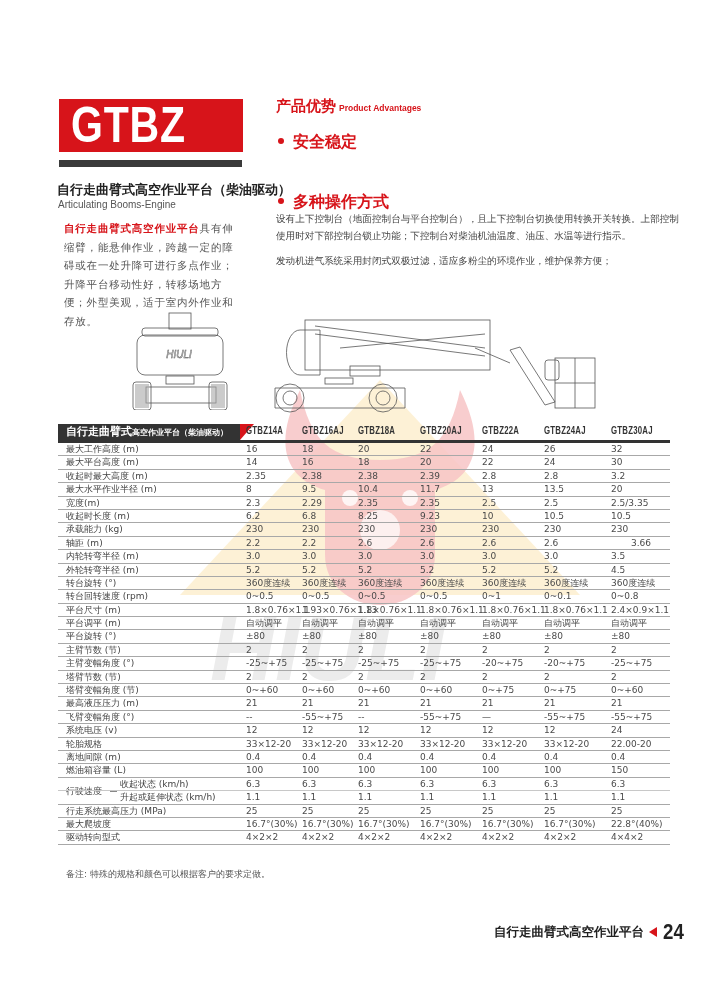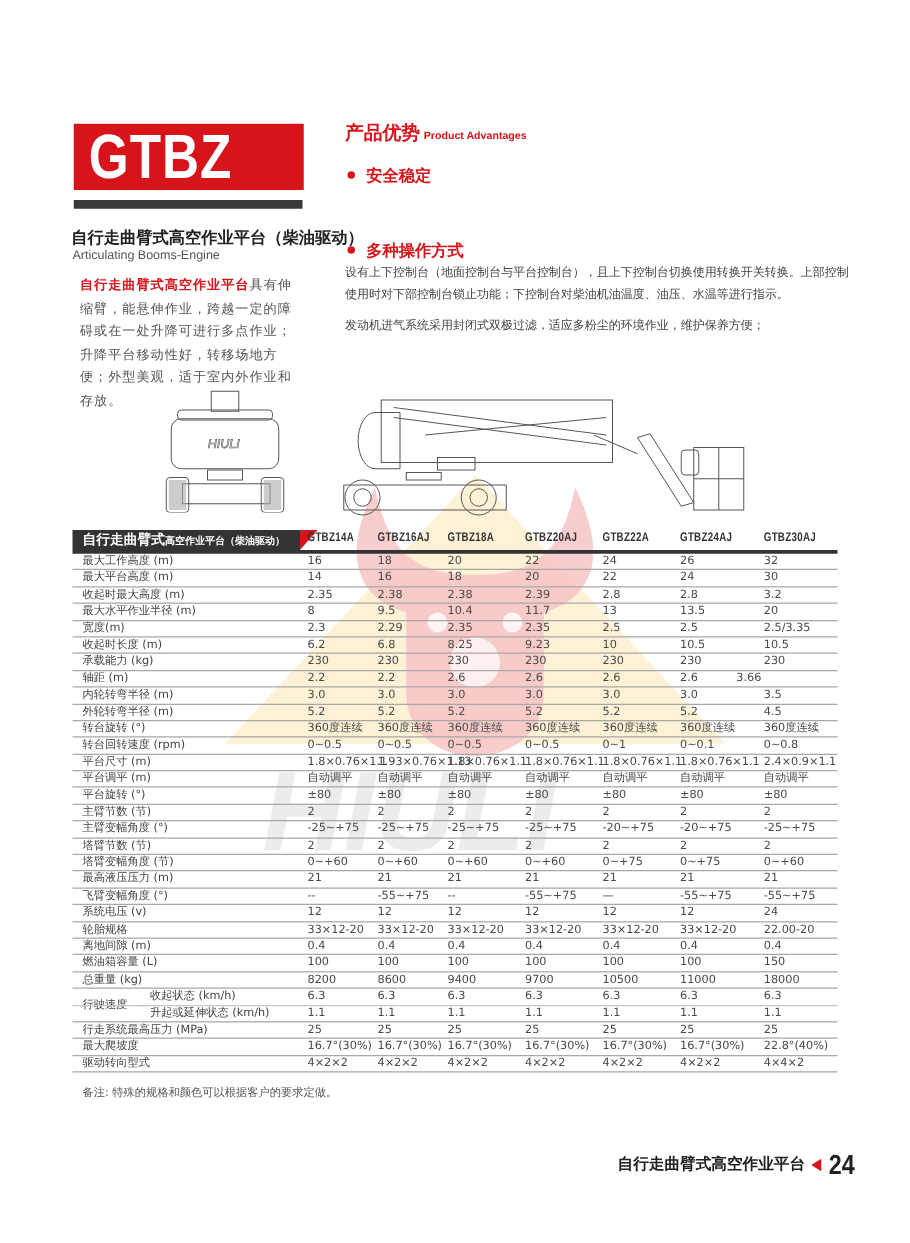--- a/index.html
+++ b/index.html
@@ -18,21 +18,21 @@
   .logo-bar { left: 59px; top: 160px; width: 183px; height: 7px; background: #3a3a3a; }
   .prod-title { left: 57px; top: 181px; font-size: 13px; font-weight: bold; color: #222; white-space: nowrap; }
   .prod-sub { left: 58px; top: 199px; font-size: 10px; color: #555; font-family: "Liberation Sans", sans-serif; }
   .desc { left: 64px; top: 219px; width: 178px; font-size: 10.5px; line-height: 18.6px; color: #555; letter-spacing: 0.8px; }
   .desc .hl { color: #d7141a; font-weight: bold; }
 
   
   .adv-title { left: 276px; top: 97px; color: #d7141a; font-weight: bold; font-size: 15px; white-space: nowrap; }
   .adv-title small { font-size: 8.5px; font-family: "Liberation Sans", sans-serif; margin-left: 3px; }
   .adv-item { left: 276px; width: 410px; }
-  .adv-item h3 { margin: 0; color: #d7141a; font-size: 13px; font-weight: bold; line-height: 18px; }
+  .adv-item h3 { margin: 0; color: #d7141a; font-size: 16px; font-weight: bold; line-height: 18px; }
   .adv-item h3 .dot { display: inline-block; width: 6px; height: 6px; border-radius: 50%; background: #d7141a;
     vertical-align: middle; margin: 0 9px 3px 2px; }
   .adv-item p { margin: 0; font-size: 9.6px; line-height: 16.5px; color: #444; }
 
   
   .drawing { position: absolute; }
 
   
   .wm { position: absolute; pointer-events: none; }
 
@@ -213,21 +213,21 @@
         <span class="val" style="left: 553px;">230</span>
       </div>
       <div class="trow">
         <span class="lbl">轴距 (m)</span>
         <span class="val" style="left: 188px;">2.2</span>
         <span class="val" style="left: 244px;">2.2</span>
         <span class="val" style="left: 300px;">2.6</span>
         <span class="val" style="left: 362px;">2.6</span>
         <span class="val" style="left: 424px;">2.6</span>
         <span class="val" style="left: 486px;">2.6</span>
-        <span class="val" style="left: 531px; text-align: right;">3.66</span>
+        <span class="val" style="left: 573px; text-align: right;">3.66</span>
       </div>
       <div class="trow">
         <span class="lbl">内轮转弯半径 (m)</span>
         <span class="val" style="left: 188px;">3.0</span>
         <span class="val" style="left: 244px;">3.0</span>
         <span class="val" style="left: 300px;">3.0</span>
         <span class="val" style="left: 362px;">3.0</span>
         <span class="val" style="left: 424px;">3.0</span>
         <span class="val" style="left: 486px;">3.0</span>
         <span class="val" style="left: 553px;">3.5</span>
@@ -384,30 +384,20 @@
       </div>
       <div class="trow">
         <span class="lbl">燃油箱容量 (L)</span>
         <span class="val" style="left: 188px;">100</span>
         <span class="val" style="left: 244px;">100</span>
         <span class="val" style="left: 300px;">100</span>
         <span class="val" style="left: 362px;">100</span>
         <span class="val" style="left: 424px;">100</span>
         <span class="val" style="left: 486px;">100</span>
         <span class="val" style="left: 553px;">150</span>
-      </div>
-      <div class="trow">
-        <span class="lbl">总重量 (kg)</span>
-        <span class="val" style="left: 188px;">8200</span>
-        <span class="val" style="left: 244px;">8600</span>
-        <span class="val" style="left: 300px;">9400</span>
-        <span class="val" style="left: 362px;">9700</span>
-        <span class="val" style="left: 424px;">10500</span>
-        <span class="val" style="left: 486px;">11000</span>
-        <span class="val" style="left: 553px;">18000</span>
       </div>
       <div style="position: relative; border-bottom: 1px solid rgb(168, 168, 168);">
         <span class="speed-group-lbl" style="top: 7px; line-height: 12px;">行驶速度</span>
         <span style="position: absolute; left: 52px; top: 13px; width: 7px; height: 1px; background: rgb(136, 136, 136);"></span>
         <div class="trow" style="border-bottom: 1px solid rgb(200, 200, 200); margin-left: 0px;">
           <span class="lbl" style="left: 62px;">收起状态 (km/h)</span>
           <span class="val" style="left: 188px;">6.3</span>
           <span class="val" style="left: 244px;">6.3</span>
           <span class="val" style="left: 300px;">6.3</span>
           <span class="val" style="left: 362px;">6.3</span>

